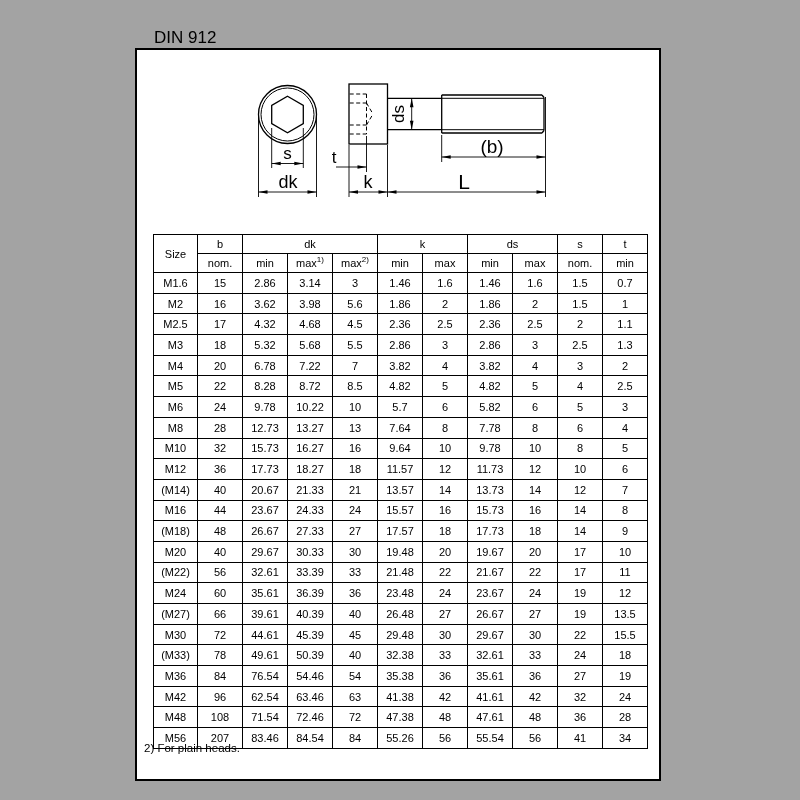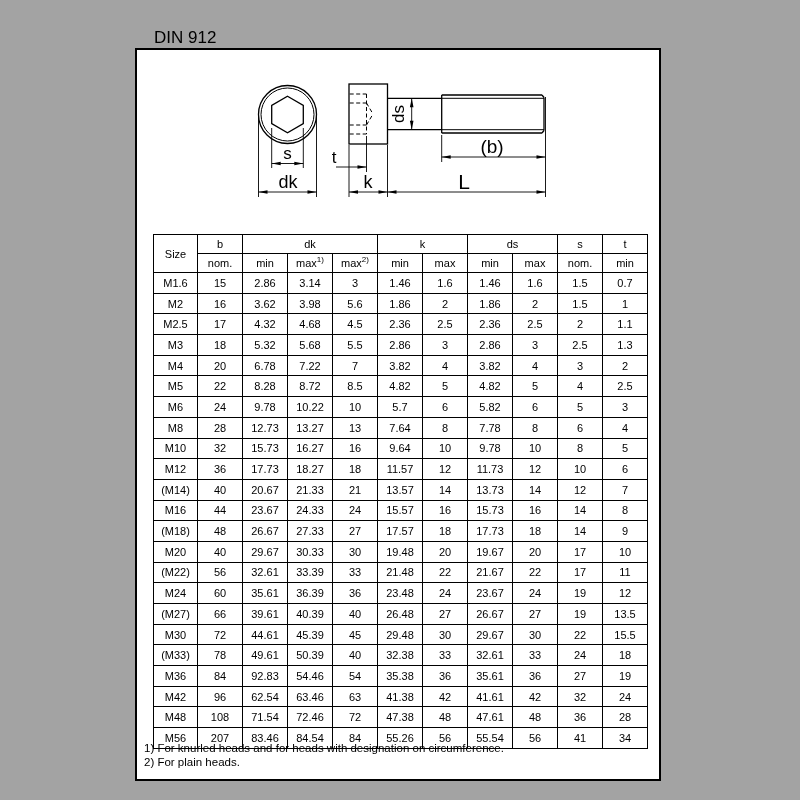--- a/index.html
+++ b/index.html
@@ -374,21 +374,21 @@
           <td>32.38</td>
           <td>33</td>
           <td>32.61</td>
           <td>33</td>
           <td>24</td>
           <td>18</td>
         </tr>
         <tr>
           <td>M36</td>
           <td>84</td>
-          <td>92.83</td>
+          <td>76.54</td>
           <td>54.46</td>
           <td>54</td>
           <td>35.38</td>
           <td>36</td>
           <td>35.61</td>
           <td>36</td>
           <td>27</td>
           <td>19</td>
         </tr>
         <tr>
@@ -427,17 +427,16 @@
           <td>56</td>
           <td>55.54</td>
           <td>56</td>
           <td>41</td>
           <td>34</td>
         </tr>
       </tbody>
   </table>
 
   <div class="footnotes">
-    <div>1) For knurled heads and for heads with designation on circumference.</div>
     <div>2) For plain heads.</div>
   </div>
 
 </div>
 
 </body></html>

